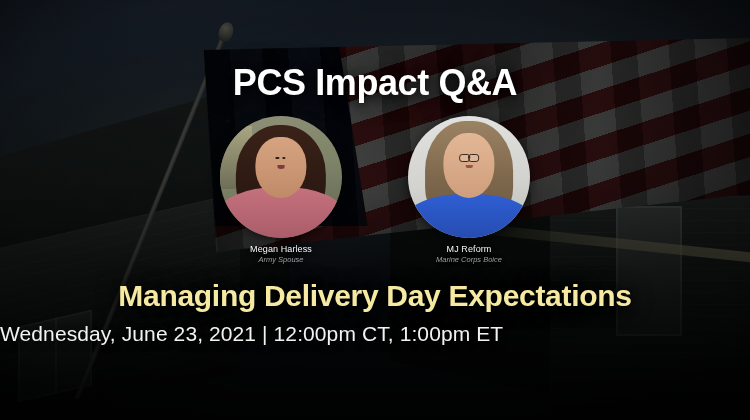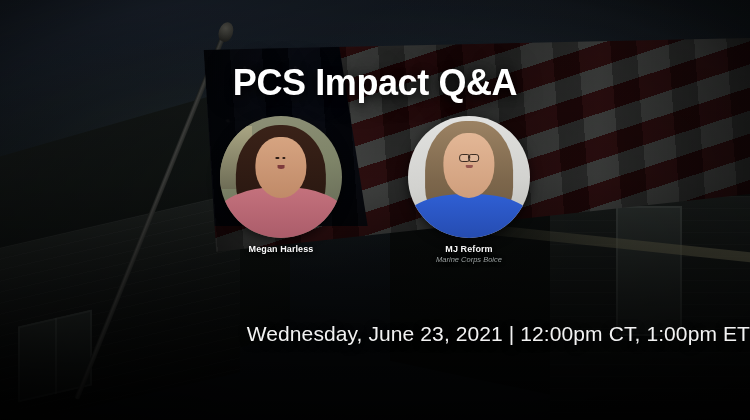--- a/index.html
+++ b/index.html
@@ -292,21 +292,21 @@
     transform: translateX(-50%);
     width: 14%; height: 4%;
     background: #96564f;
     border-radius: 0 0 60% 60%;
   }
 
   .sp-name {
     margin-top: 6px;
     color: #ffffff;
     font-size: 9px;
-    font-weight: bold;
+    font-weight: normal;
     letter-spacing: 0.1px;
     text-shadow: 0 1px 4px rgba(0,0,0,0.9);
   }
   .sp-role {
     margin-top: 2px;
     color: #e9e9e9;
     font-size: 8px;
     font-weight: bold;
     text-shadow: 0 1px 4px rgba(0,0,0,0.9);
   }
@@ -325,21 +325,21 @@
     color: #f6eaa2;
     font-size: 30px;
     font-weight: bold;
     letter-spacing: -0.3px;
     text-shadow: 0 2px 10px rgba(0,0,0,0.9), 0 0 22px rgba(0,0,0,0.75);
   }
 
   .datetime {
     position: absolute;
     left: 0; right: 0; top: 322px;
-    text-align: right;
+    text-align: left;
     color: #f2f2f2;
     font-size: 21px;
     font-weight: 400;
     letter-spacing: 0.1px;
     text-shadow: 0 2px 9px rgba(0,0,0,0.9);
   }
 </style>
 </head>
 <body>
 
@@ -379,20 +379,21 @@
           <div class="p1-bg"></div>
           <div class="p1-hair"></div>
           <div class="p1-body"></div>
           <div class="p1-face">
             <div class="p1-eye l"></div>
             <div class="p1-eye r"></div>
             <div class="p1-smile"></div>
           </div>
         </div>
         <div class="sp-name">Megan Harless</div>
+        <div class="sp-affil">Army Spouse</div>
       </div>
 
       <div class="speaker">
         <div class="avatar">
           <div class="p2-bg"></div>
           <div class="p2-hair"></div>
           <div class="p2-body"></div>
           <div class="p2-face">
             <div class="p2-glasses">
               <div class="p2-lens l"></div>
@@ -401,17 +402,18 @@
             </div>
             <div class="p2-smile"></div>
           </div>
         </div>
         <div class="sp-name">MJ Reform</div>
         <div class="sp-affil">Marine Corps Boice</div>
       </div>
 
     </div>
 
+    <div class="headline">Managing Delivery Day Expectations</div>
 
     <div class="datetime">Wednesday, June 23, 2021 | 12:00pm CT, 1:00pm ET</div>
 
   </div>
 </div>
 
 </body></html>

